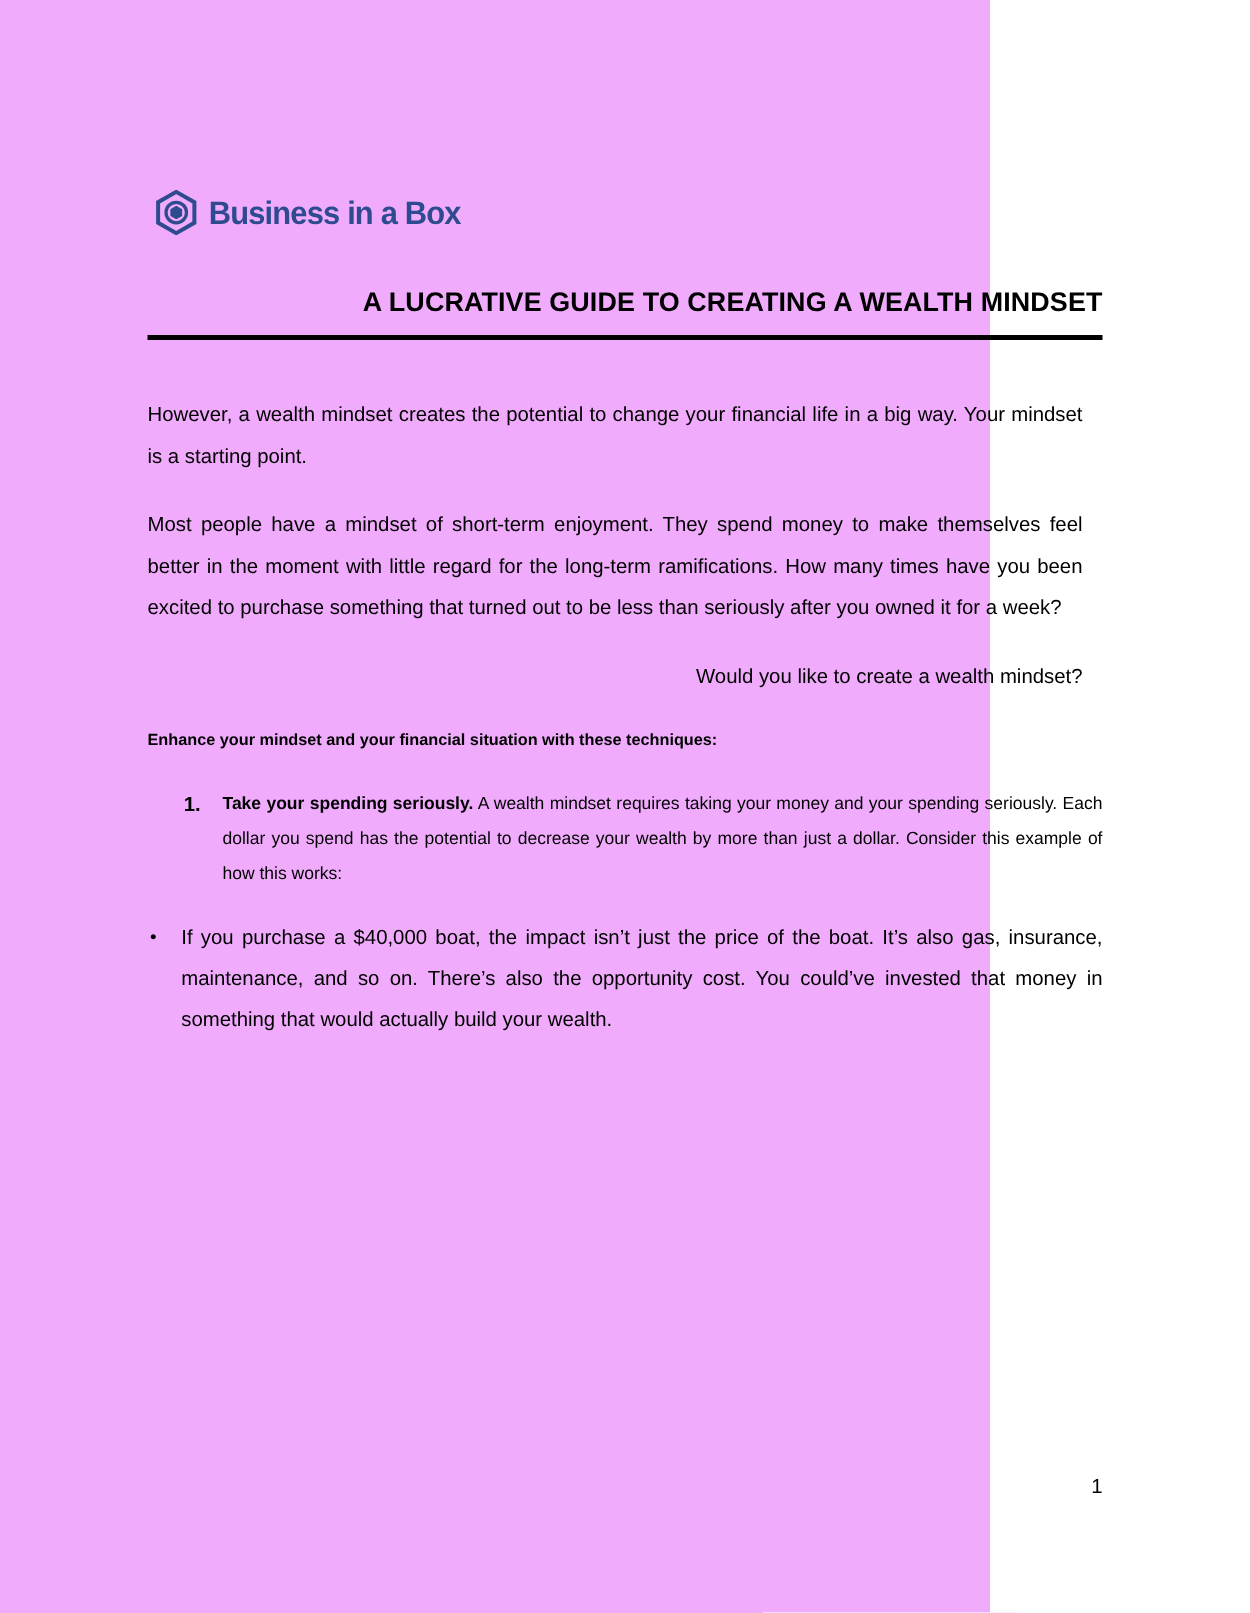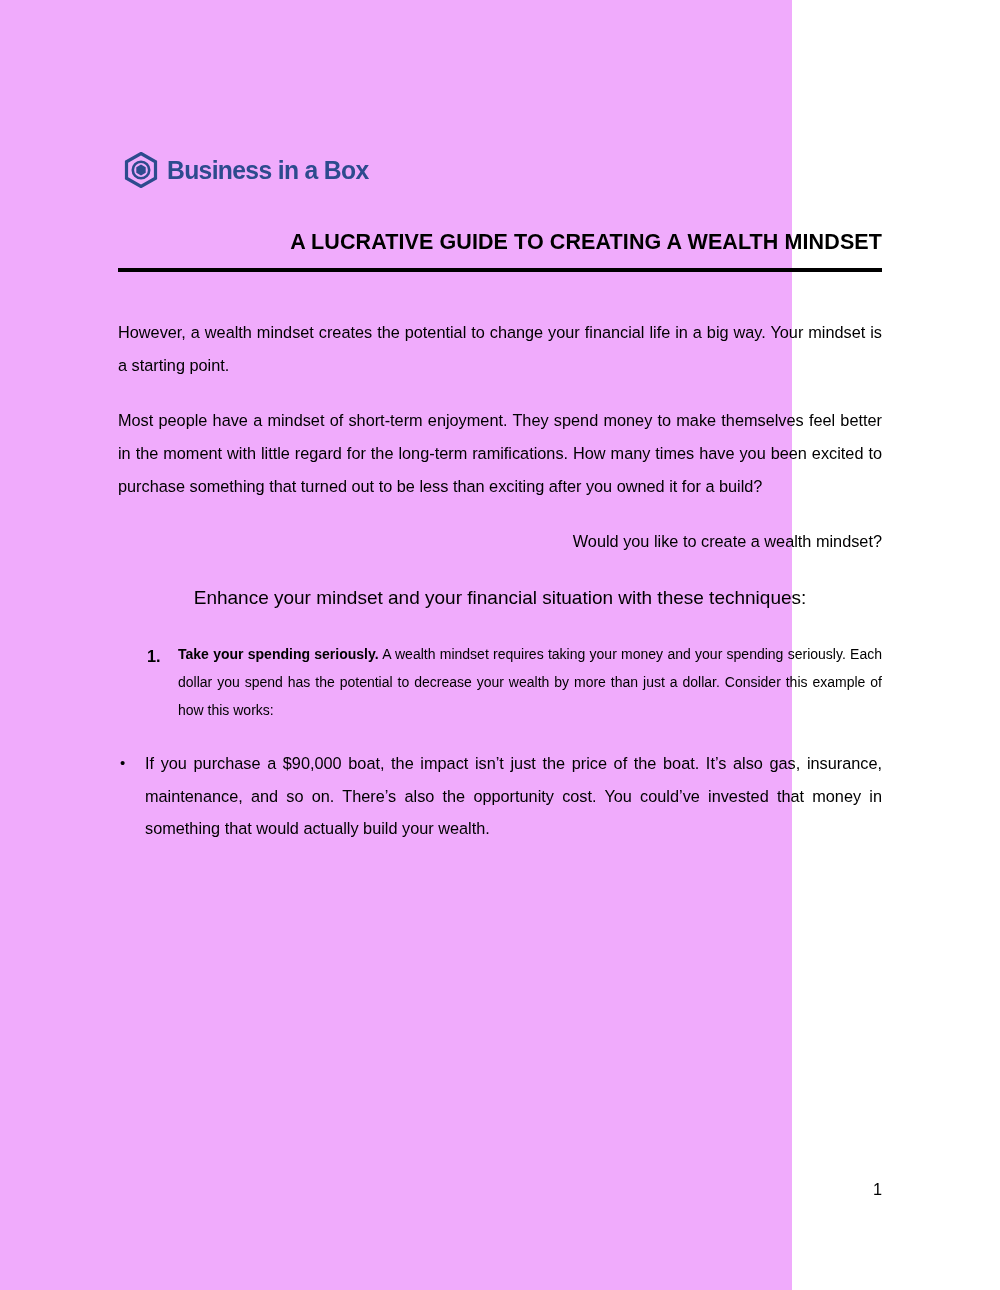--- a/index.html
+++ b/index.html
@@ -77,37 +77,37 @@
 
   
   .content {
     position: absolute;
     left: 118px;
     top: 316px;
     width: 764px;
   }
 
   p.para {
-    margin: 0 0 22px 0;
+    margin: 0 16px 22px 0;
     font-size: 16.3px;
     line-height: 2.02;
     text-align: justify;
     text-justify: inter-word;
     color: #000000;
   }
   p.para:last-child { margin-bottom: 0; }
 
   p.para.nojust { text-align: right; }
 
   p.heading-bold {
     margin: 0 0 22px 0;
-    font-size: 19px;
-    line-height: 2.02;
-    font-weight: normal;
-    text-align: center;
+    font-size: 13px;
+    line-height: 2.02;
+    font-weight: bold;
+    text-align: left;
     color: #000000;
   }
 
   
   ol.num-list {
     margin: 0;
     padding: 0;
     list-style: none;
     counter-reset: numitem;
   }
@@ -182,33 +182,33 @@
     <span class="logo-text">Business in a Box</span>
   </div>
 
   <div class="doc-title">A LUCRATIVE GUIDE TO CREATING A WEALTH MINDSET</div>
   <div class="title-rule"></div>
 
   <div class="content">
 
     <p class="para">However, a wealth mindset creates the potential to change your financial life in a big way. Your mindset is a starting point.</p>
 
-    <p class="para">Most people have a mindset of short-term enjoyment. They spend money to make themselves feel better in the moment with little regard for the long-term ramifications. How many times have you been excited to purchase something that turned out to be less than exciting after you owned it for a build?</p>
+    <p class="para">Most people have a mindset of short-term enjoyment. They spend money to make themselves feel better in the moment with little regard for the long-term ramifications. How many times have you been excited to purchase something that turned out to be less than seriously after you owned it for a week?</p>
 
     <p class="para nojust">Would you like to create a wealth mindset?</p>
 
     <p class="heading-bold">Enhance your mindset and your financial situation with these techniques:</p>
 
     <ol class="num-list">
       <li>
         <span class="lead-bold">Take your spending seriously.</span><span> A wealth mindset requires taking your money and your spending seriously. Each dollar you spend has the potential to decrease your wealth by more than just a dollar. Consider this example of how this works:</span>
       </li>
     </ol>
 
     <ul class="bullet-list">
-      <li>If you purchase a $90,000 boat, the impact isn’t just the price of the boat. It’s also gas, insurance, maintenance, and so on. There’s also the opportunity cost. You could’ve invested that money in something that would actually build your wealth.</li>
+      <li>If you purchase a $40,000 boat, the impact isn’t just the price of the boat. It’s also gas, insurance, maintenance, and so on. There’s also the opportunity cost. You could’ve invested that money in something that would actually build your wealth.</li>
     </ul>
 
   </div>
 
   <div class="page-number">1</div>
 
 </div>
 
 </body></html>

